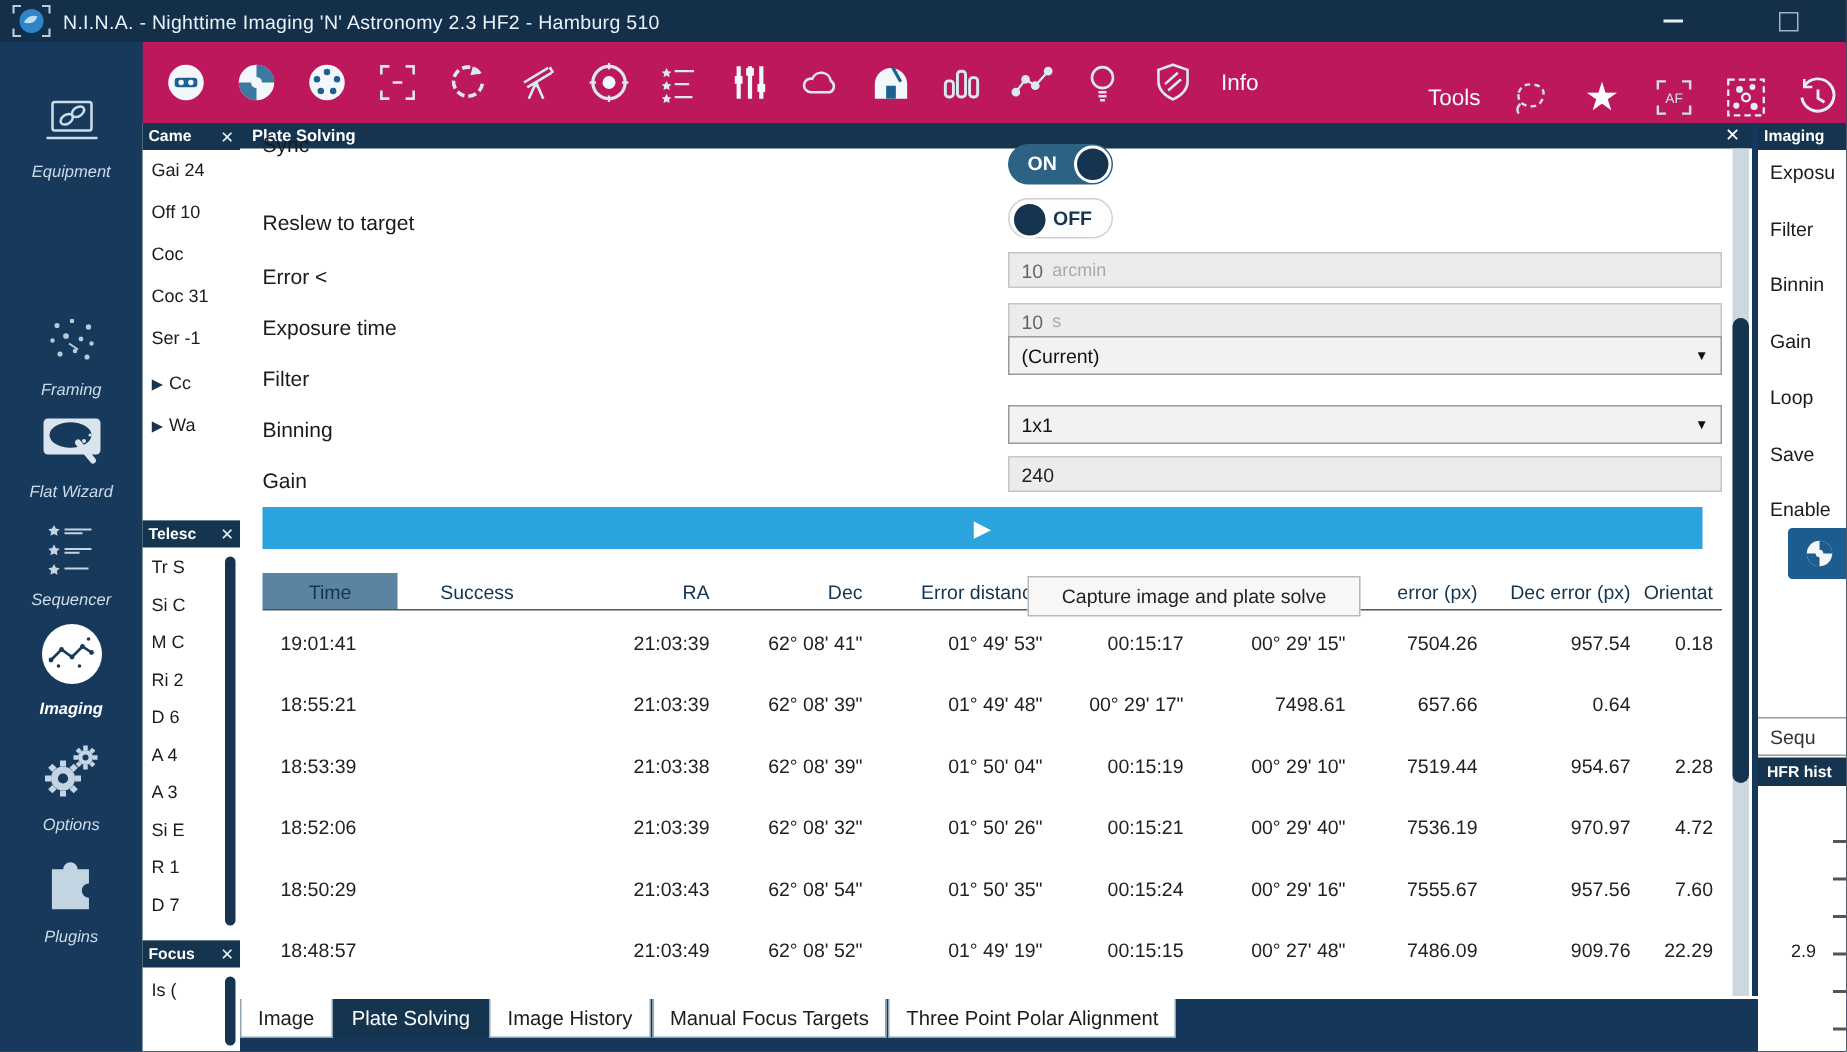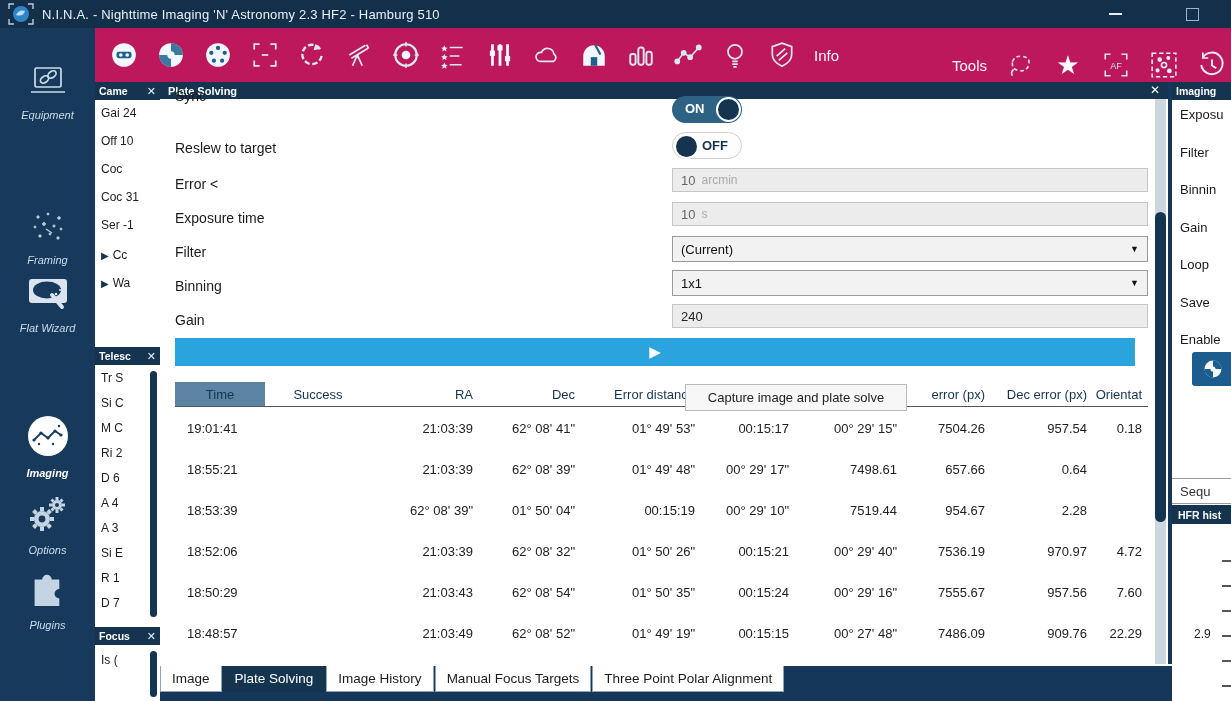--- a/index.html
+++ b/index.html
@@ -288,20 +288,29 @@
       <svg width="44" height="38" viewBox="0 0 44 38">
           <rect x="3" y="4" width="38" height="24" rx="3" fill="#d9e4ee"></rect>
           <ellipse cx="21" cy="15" rx="14" ry="8.5" fill="#17395b"></ellipse>
           <path d="M26,20 L36,32" stroke="#d9e4ee" stroke-width="4" stroke-linecap="round"></path>
           <path d="M26,20 L36,32" stroke="#17395b" stroke-width="1" opacity="0"></path>
           <circle cx="30" cy="19" r="1.3" fill="#d9e4ee"></circle>
           <circle cx="34" cy="15" r="1" fill="#d9e4ee"></circle>
         </svg>
       <span class="lbl">Flat Wizard</span>
     </div>
+    <div class="side-item" style="top:312px;">
+      <svg width="40" height="38" viewBox="0 0 40 38" stroke="#c3d4e2" fill="#c3d4e2" stroke-width="1.3">
+          <path d="M8,3l1.2,2.4 2.6,.4-1.9,1.8 .5,2.6L8,9 5.6,10.2l.5-2.6L4.2,5.8 6.8,5.4z" stroke="none"></path>
+          <path d="M8,16l1.2,2.4 2.6,.4-1.9,1.8 .5,2.6L8,22 5.6,23.2l.5-2.6L4.2,18.8 6.8,18.4z" stroke="none"></path>
+          <path d="M8,29l1.2,2.4 2.6,.4-1.9,1.8 .5,2.6L8,35 5.6,36.2l.5-2.6L4.2,31.8 6.8,31.4z" stroke="none"></path>
+          <path d="M15,6h18 M15,8.5h12 M15,19h18 M15,21.5h10 M15,32h16" fill="none"></path>
+        </svg>
+      <span class="lbl">Sequencer</span>
+    </div>
     <div class="side-item active" style="top:385px;">
       <svg width="44" height="44" viewBox="0 0 44 44">
           <circle cx="22" cy="22" r="20" fill="#ffffff"></circle>
           <path d="M8,26 L15,19 L22,24 L29,17 L35,21" fill="none" stroke="#17395b" stroke-width="1.8"></path>
           <g fill="#17395b">
             <circle cx="8" cy="26" r="1.6"></circle>
             <circle cx="15" cy="19" r="1.6"></circle>
             <circle cx="22" cy="24" r="1.6"></circle>
             <circle cx="29" cy="17" r="1.6"></circle>
             <circle cx="35" cy="21" r="1.6"></circle>
@@ -416,21 +425,21 @@
       <span class="unit">arcmin</span>
     </div>
 
     <span class="field-label" style="top:128px;">Exposure time</span>
     <div class="valbox" style="top:120px;">
       <span class="v">10</span>
       <span class="unit">s</span>
     </div>
 
     <span class="field-label" style="top:162px;">Filter</span>
-    <div class="selbox" style="top:154px;">
+    <div class="selbox" style="top:142px;">
       <span>(Current)</span>
       <span class="arrow">▼</span>
     </div>
 
     <span class="field-label" style="top:196px;">Binning</span>
     <div class="selbox" style="top:188px;">
       <span>1x1</span>
       <span class="arrow">▼</span>
     </div>
 
@@ -477,20 +486,21 @@
         <span class="td">62° 08' 39"</span>
         <span class="td">01° 49' 48"</span>
         <span class="td">00° 29' 17"</span>
         <span class="td">7498.61</span>
         <span class="td">657.66</span>
         <span class="td">0.64</span>
       </div>
         <div class="tr">
         <span class="td">18:53:39</span>
         <span class="td"></span>
+        <span class="td">21:03:38</span>
         <span class="td">62° 08' 39"</span>
         <span class="td">01° 50' 04"</span>
         <span class="td">00:15:19</span>
         <span class="td">00° 29' 10"</span>
         <span class="td">7519.44</span>
         <span class="td">954.67</span>
         <span class="td">2.28</span>
       </div>
         <div class="tr">
         <span class="td">18:52:06</span>

